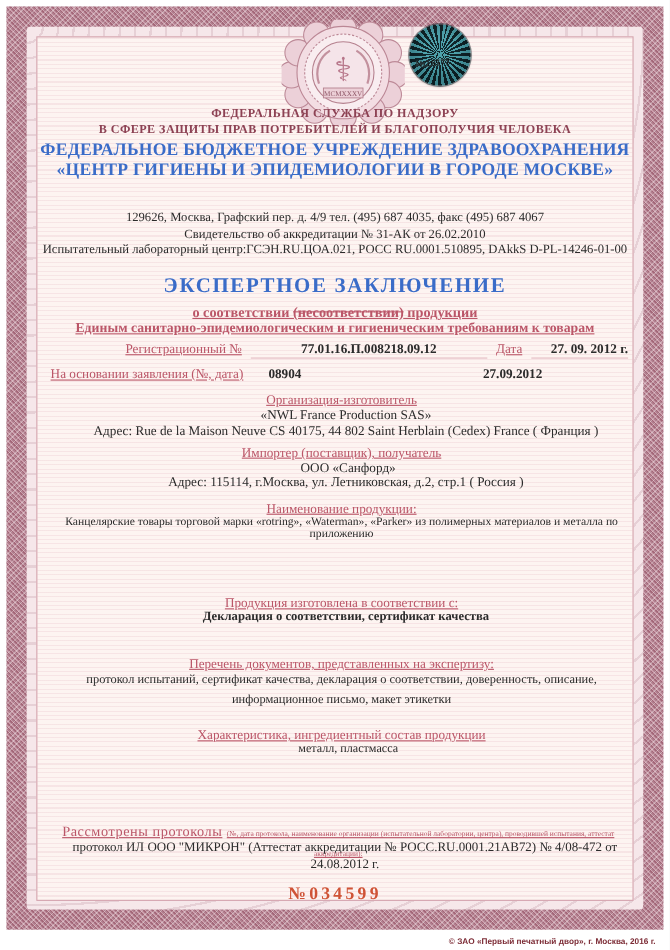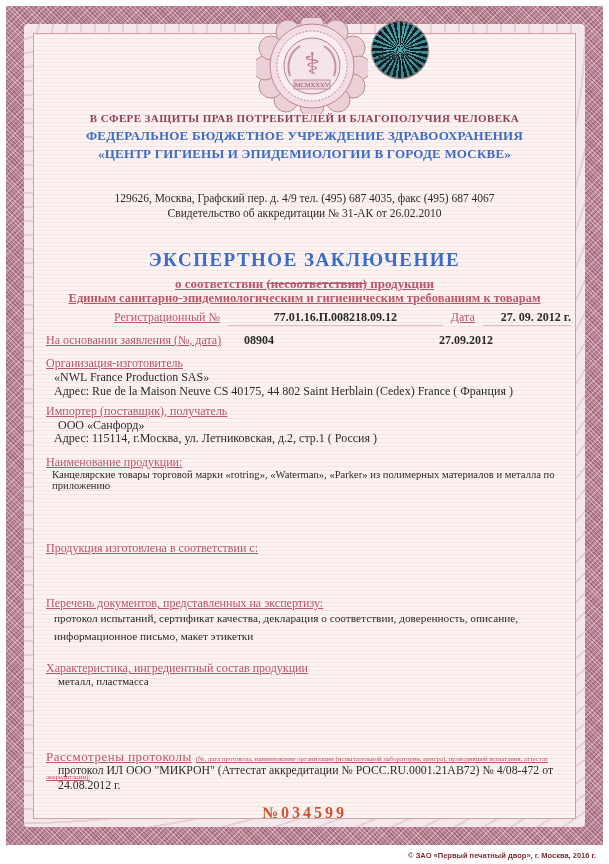--- a/index.html
+++ b/index.html
@@ -15,29 +15,29 @@
   
   .band{position:absolute;left:24px;top:24px;right:24px;bottom:37px;
      background-color:#f6e7ea;
      background-image:repeating-radial-gradient(circle at 0 0, rgba(176,127,142,.22) 0 2px, rgba(255,255,255,0) 2px 14px);
      border-radius:4px;}
   
   .content{position:absolute;left:33px;top:33px;right:33px;bottom:45px;
      border:1px solid #d3a0ac;
      background-color:#fdf4f1;
      background-image:repeating-linear-gradient(180deg, rgba(235,199,206,.35) 0 1px, rgba(255,255,255,0) 1px 4px);}
-  .abs{position:absolute;left:0;right:0;}
+  .abs{position:absolute;left:0;right:0;text-align:center;}
   .ctr{text-align:center;}
   .maroon{color:#8d4254;font-weight:bold;}
   .blue{color:#3a6cc8;font-weight:bold;}
   .rose{color:#bb5668;text-decoration:underline;}
   .blk{color:#2b2b2b;}
   .bold{font-weight:bold;}
   .agency{font-size:11px;letter-spacing:.4px;}
-  .org{font-size:13px;letter-spacing:.2px;}
+  .org{font-size:16px;letter-spacing:.2px;}
   .addr{font-size:11.5px;}
   .doctitle{font-size:19px;letter-spacing:1.5px;}
   .sub{font-size:13px;font-weight:bold;}
   .req{font-size:12.5px;font-weight:bold;}
   .lbl{font-size:12px;}
   .val{font-size:12px;}
   .struck{text-decoration:line-through;}
   .u{border-bottom:1px solid #e4b9c2;}
   .reg-row{position:absolute;display:flex;align-items:baseline;gap:8px;left:80px;right:4px;}
   .serial{font-size:16px;color:#cf5336;letter-spacing:3px;font-weight:bold;}
@@ -86,26 +86,28 @@
       <path d="M78 58 C82 46,78 34,68 28" fill="none" stroke="#c3919e" stroke-width="2"></path>
       <text x="56" y="56" text-anchor="middle" font-size="30" fill="#b7768a">⚕</text>
       <rect x="38" y="62" width="36" height="9" fill="#eccfd7" stroke="#b5808e" stroke-width=".8"></rect>
       <text x="56" y="69" text-anchor="middle" font-size="6.5" fill="#8f5868">MCMXXXV</text>
     </svg>
 
     <div class="holo">
       <span class="holo-num">№16577</span>
     </div>
 
+    <div class="abs ctr maroon agency" style="top:63px">ФЕДЕРАЛЬНАЯ СЛУЖБА ПО НАДЗОРУ</div>
     <div class="abs ctr maroon agency" style="top:78px">В СФЕРЕ ЗАЩИТЫ ПРАВ ПОТРЕБИТЕЛЕЙ И БЛАГОПОЛУЧИЯ  ЧЕЛОВЕКА</div>
     <div class="abs ctr blue org" style="top:94px">ФЕДЕРАЛЬНОЕ БЮДЖЕТНОЕ УЧРЕЖДЕНИЕ ЗДРАВООХРАНЕНИЯ</div>
     <div class="abs ctr blue org" style="top:112px">«ЦЕНТР ГИГИЕНЫ И ЭПИДЕМИОЛОГИИ В ГОРОДЕ МОСКВЕ»</div>
 
     <div class="abs ctr blk addr" style="top:158px">129626, Москва, Графский пер. д. 4/9 тел. (495) 687 4035, факс (495) 687 4067</div>
     <div class="abs ctr blk addr" style="top:173px">Свидетельство об аккредитации № 31-АК от 26.02.2010</div>
+    <div class="abs ctr blk addr" style="top:187px">Испытательный лабораторный центр:ГСЭН.RU.ЦОА.021, РОСС RU.0001.510895, DAkkS D-PL-14246-01-00</div>
 
     <div class="abs ctr blue doctitle" style="top:215px">ЭКСПЕРТНОЕ ЗАКЛЮЧЕНИЕ</div>
     <div class="abs ctr rose sub" style="top:242px"><span>о соответствии </span><span class="struck">(несоответствии)</span><span> продукции</span></div>
     <div class="abs ctr rose req" style="top:257px">Единым санитарно-эпидемиологическим и гигиеническим требованиям к товарам</div>
 
     <div class="reg-row" style="top:276px">
       <span class="rose lbl">Регистрационный №</span>
       <span class="blk val bold u ctr" style="width:215px">77.01.16.П.008218.09.12</span>
       <span class="rose lbl">Дата</span>
       <span class="blk val bold u" style="flex:1;padding-left:18px">27. 09. 2012 г.</span>
@@ -122,20 +124,21 @@
     <div class="abs blk val" style="top:350px;left:20px">Адрес: Rue de la Maison Neuve CS 40175, 44 802 Saint Herblain (Cedex) France ( Франция )</div>
 
     <div class="abs rose lbl" style="top:370px;left:12px">Импортер (поставщик), получатель</div>
     <div class="abs blk val" style="top:384px;left:24px">ООО «Санфорд»</div>
     <div class="abs blk val" style="top:397px;left:20px">Адрес: 115114, г.Москва, ул. Летниковская, д.2, стр.1 ( Россия )</div>
 
     <div class="abs rose lbl" style="top:421px;left:12px">Наименование продукции:</div>
     <div class="abs blk" style="top:435px;left:18px;right:6px;font-size:10.6px">Канцелярские товары торговой марки «rotring», «Waterman», «Parker» из полимерных материалов и металла по приложению</div>
 
     <div class="abs rose lbl" style="top:507px;left:12px">Продукция изготовлена в соответствии с:</div>
+    <div class="abs blk val bold" style="top:521px;left:20px;font-size:11.5px">Декларация о соответствии, сертификат качества</div>
 
     <div class="abs rose lbl" style="top:562px;left:12px">Перечень документов, представленных на экспертизу:</div>
     <div class="abs blk" style="top:576px;left:20px;right:8px;font-size:11.3px;line-height:1.55">протокол испытаний, сертификат качества, декларация о соответствии, доверенность, описание, информационное письмо, макет этикетки</div>
 
     <div class="abs rose lbl" style="top:627px;left:12px">Характеристика, ингредиентный состав продукции</div>
     <div class="abs blk val" style="top:641px;left:24px;font-size:11px">металл, пластмасса</div>
 
     <div class="abs" style="top:713px;left:12px;right:6px">
       <span class="rose" style="font-size:13px;letter-spacing:.5px">Рассмотрены протоколы</span>
       <span class="rose" style="font-size:6.8px">(№, дата протокола, наименование организации (испытательной лаборатории, центра), проводившей испытания, аттестат аккредитации):</span>

